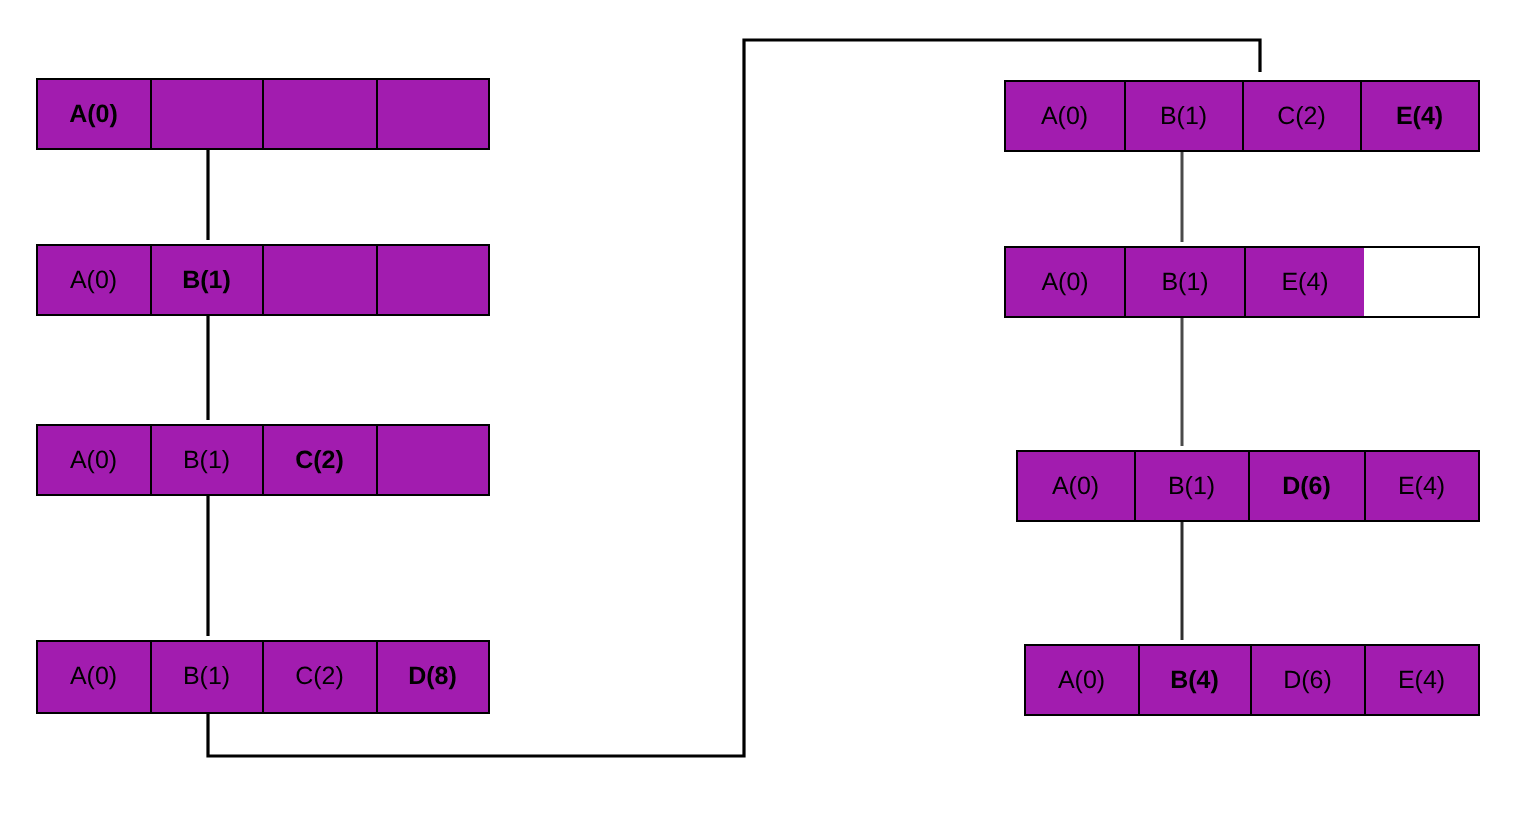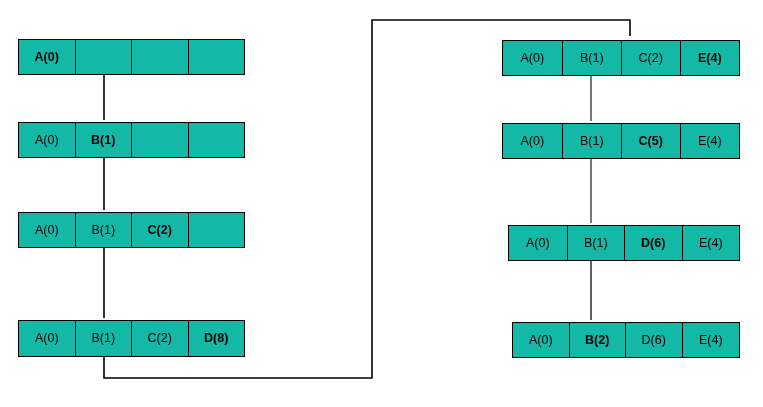--- a/index.html
+++ b/index.html
@@ -11,21 +11,21 @@
   #diagram{position:absolute;left:0;top:0;width:763px;height:407px;}
   .row{
     position:absolute;display:flex;box-sizing:border-box;
     border:1.6px solid #000000;background:#ffffff;z-index:2;
   }
   .cell{
     box-sizing:border-box;
     display:flex;align-items:center;justify-content:center;
     border-right:1.6px solid #000000;
     font-size:12.5px;line-height:1;white-space:nowrap;
-    background:#14b8a6;
+    background:#a21caf;
   }
   .cell:last-child{border-right:none;}
   .cell.bold{font-weight:bold;}
   .cell.empty{color:transparent;}
   svg.links{position:absolute;left:0;top:0;width:763px;height:407px;z-index:1;overflow:visible;}
   svg.links path,svg.links line{fill:none;}
 </style>
 </head>
 <body>
 
@@ -83,31 +83,30 @@
   <div class="row" style="left:502px;top:40px;width:238px;height:36px;">
     <div class="cell" style="width:60px">A(0)</div>
     <div class="cell" style="width:60px">B(1)</div>
     <div class="cell" style="width:59px">C(2)</div>
     <div class="cell bold" style="width:59px">E(4)</div>
   </div>
 
   <div class="row" style="left:502px;top:123px;width:238px;height:36px;">
     <div class="cell" style="width:60px">A(0)</div>
     <div class="cell" style="width:60px">B(1)</div>
-    <div class="cell bold" style="width:59px">C(5)</div>
     <div class="cell" style="width:59px">E(4)</div>
   </div>
 
   <div class="row" style="left:508px;top:225px;width:232px;height:36px;">
     <div class="cell" style="width:59px">A(0)</div>
     <div class="cell" style="width:58px">B(1)</div>
     <div class="cell bold" style="width:58px">D(6)</div>
     <div class="cell" style="width:57px">E(4)</div>
   </div>
 
   <div class="row" style="left:512px;top:322px;width:228px;height:36px;">
     <div class="cell" style="width:57px">A(0)</div>
-    <div class="cell bold" style="width:57px">B(2)</div>
+    <div class="cell bold" style="width:57px">B(4)</div>
     <div class="cell" style="width:57px">D(6)</div>
     <div class="cell" style="width:57px">E(4)</div>
   </div>
 
 </div>
 
 </body></html>

